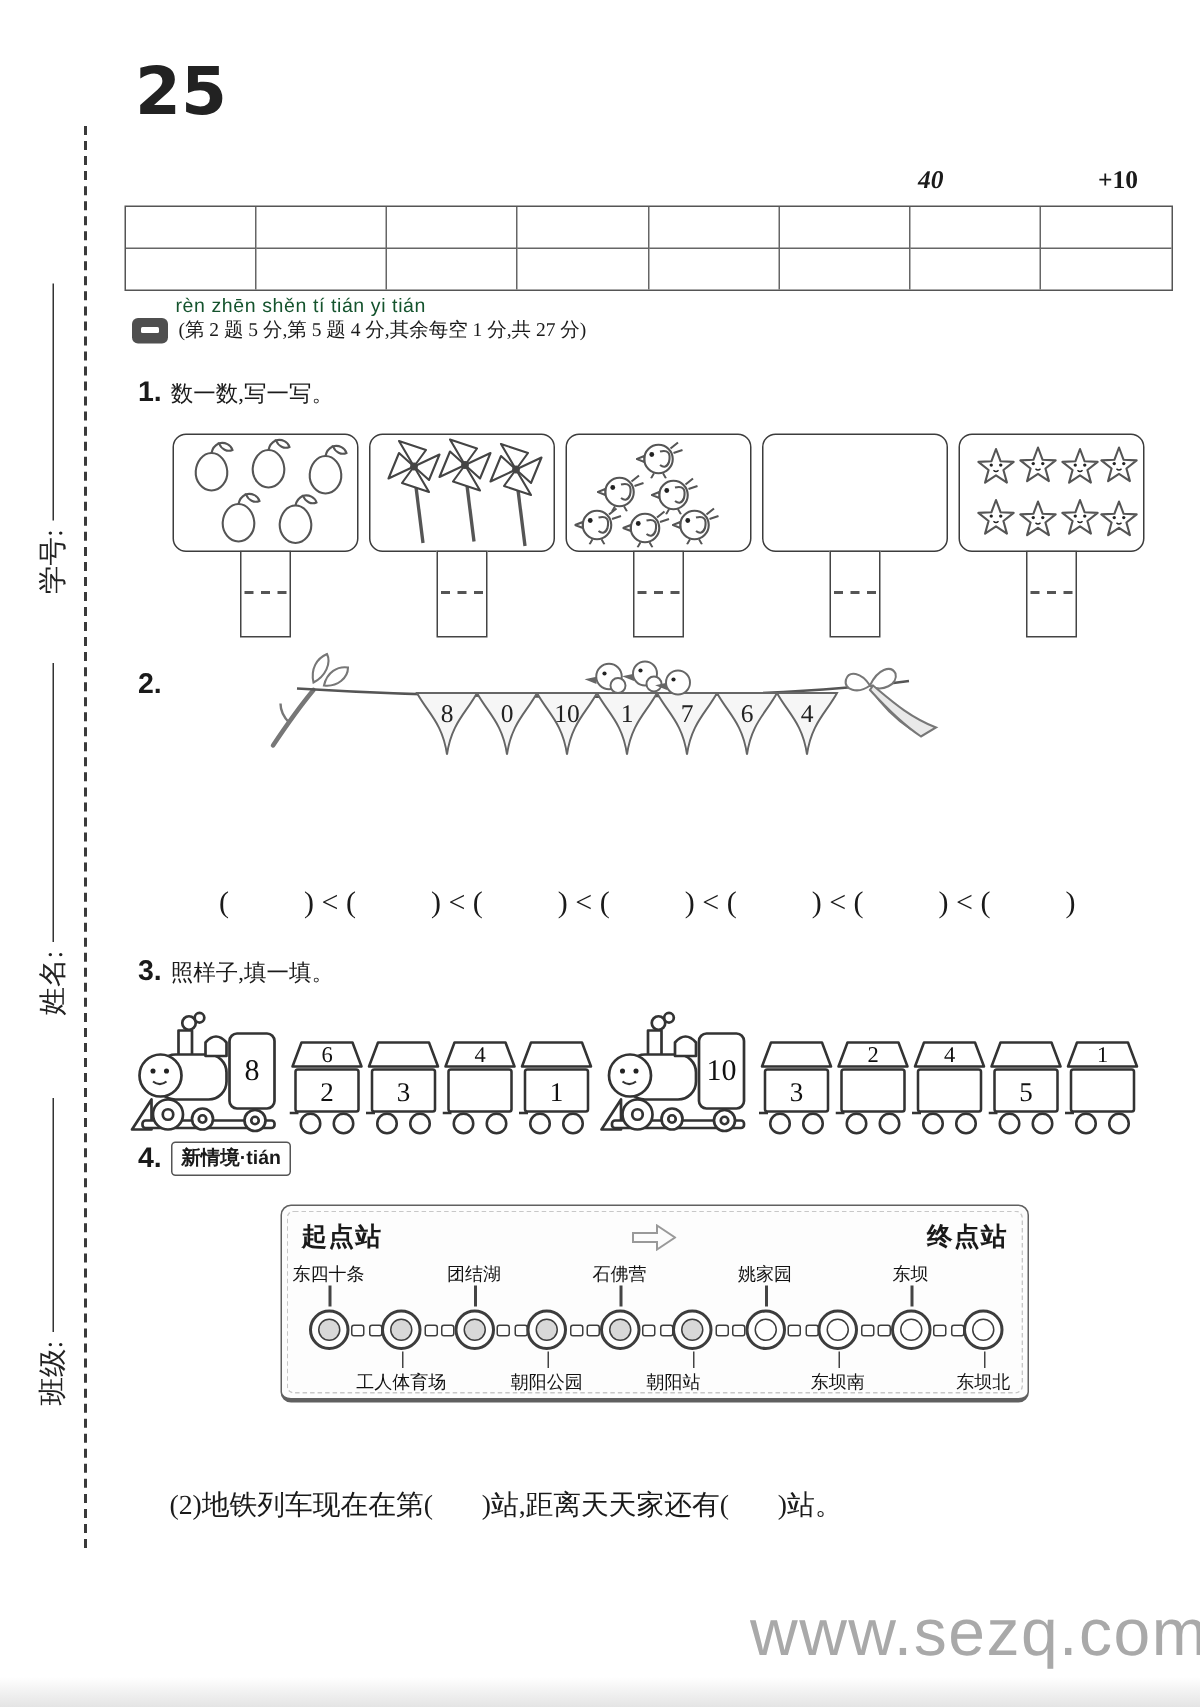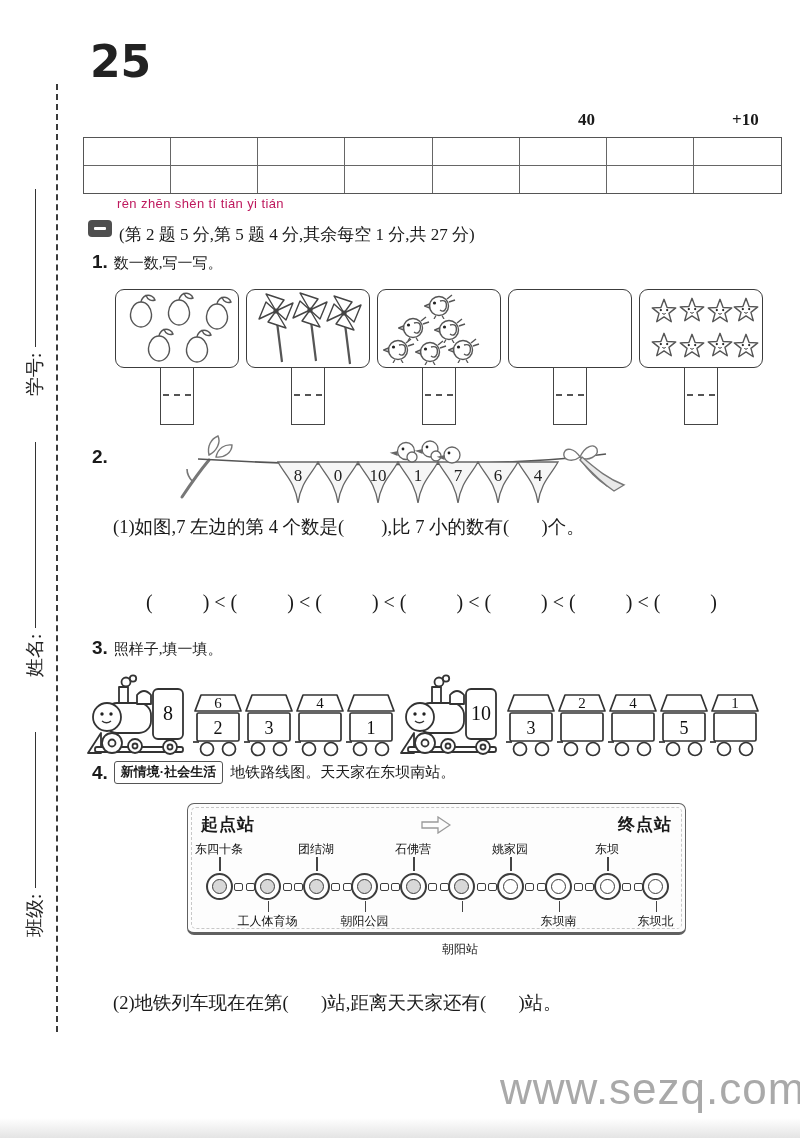--- a/index.html
+++ b/index.html
@@ -15,26 +15,26 @@
   .side-line{display:inline-block;border-bottom:1.6px solid #333;height:1px;}
   
   .score-table{left:83px;top:137px;width:697px;height:55px;display:grid;
                grid-template-columns:repeat(8,1fr);grid-template-rows:1fr 1fr;
                border:1.5px solid #555;}
   .score-cell{border-right:1px solid #666;border-bottom:1px solid #666;}
   .score-cell:nth-child(8n){border-right:none;}
   .score-cell:nth-child(n+9){border-bottom:none;}
   .score-label{top:110px;font-size:17px;font-weight:bold;}
   
-  .pinyin{left:117px;top:196px;font-size:13px;letter-spacing:.4px;font-family:"Liberation Sans","DejaVu Sans",sans-serif;color:#be185d;}
+  .pinyin{left:117px;top:196px;font-size:13px;letter-spacing:.4px;font-family:"Liberation Sans","DejaVu Sans",sans-serif;color:#14532d;}
   .hdr{left:88px;top:211px;display:flex;align-items:center;gap:7px;}
   .hdr-icon{width:24px;height:17px;background:#4f4f4f;border-radius:4px;display:flex;align-items:center;justify-content:center;}
   .hdr-icon span{display:block;width:12px;height:3.5px;background:#fff;border-radius:1px;}
   .hdr-title{font-size:19.5px;font-weight:bold;font-family:"Liberation Sans","DejaVu Sans",sans-serif;letter-spacing:1px;}
-  .hdr-note{font-size:17px;white-space:pre;margin-top:12px;}
+  .hdr-note{font-size:13px;white-space:pre;}
   
   .q-label{display:flex;align-items:baseline;gap:6px;}
   .q-num{font-size:19px;font-weight:bold;font-family:"Liberation Sans","DejaVu Sans",sans-serif;}
   .q-prompt{font-size:15px;}
   .q-line{position:absolute;white-space:pre;font-size:18.5px;}
   
   .pic-box{position:absolute;top:289px;width:122px;height:77px;border:1.8px solid #3c3c3c;border-radius:9px;background:#fff;}
   .ans-box{position:absolute;top:367px;width:32px;height:56px;border:1.8px solid #444;background:#fff;}
   .ans-box::after{content:"";position:absolute;left:2px;right:2px;top:26px;border-top:2px dashed #555;}
   
@@ -71,21 +71,21 @@
   </div>
   <div class="side-group" style="left:-90px;top:539px;width:250px;">
     <span>姓名:</span>
     <span class="side-line" style="width:186px;"></span>
   </div>
   <div class="side-group" style="left:-75px;top:814px;width:220px;">
     <span>班级:</span>
     <span class="side-line" style="width:156px;"></span>
   </div>
 
-  <span class="abs score-label" style="left:578px;">40</span>
+  <span class="abs score-label" style="left:612px;font-style:italic;">40</span>
   <span class="abs score-label" style="left:732px;">+10</span>
   <div class="abs score-table">
       <div class="score-cell"></div>
       <div class="score-cell"></div>
       <div class="score-cell"></div>
       <div class="score-cell"></div>
       <div class="score-cell"></div>
       <div class="score-cell"></div>
       <div class="score-cell"></div>
       <div class="score-cell"></div>
@@ -339,21 +339,20 @@
       <path d="M244 17 L239 18 L244 20 Z" fill="#666"></path>
       <path d="M266 23 L261 24 L266 26 Z" fill="#666"></path>
     </g>
     <g fill="#fff" stroke="#777" stroke-width="1.4">
       <path d="M402 24 C396 15 388 14 386 20 C384 27 394 30 402 24 Z"></path>
       <path d="M402 24 C407 13 416 10 419 16 C421 23 410 29 402 24 Z"></path>
       <path d="M403 26 C409 35 418 45 430 53" fill="none" stroke-width="2.5"></path>
       <path d="M404 24 C416 34 428 45 446 52 L436 58 C424 50 412 38 402 27 Z" fill="#e9e9e9"></path>
     </g>
   </svg>
-  <div class="q-line" style="left:113px;top:514px;">(1)如图,7 左边的第 4 个数是(        ),比 7 小的数有(       )个。</div>
   <div class="abs cmp-row" id="cmp-row"><span>(          )</span><span> &lt; </span><span>(          )</span><span> &lt; </span><span>(          )</span><span> &lt; </span><span>(          )</span><span> &lt; </span><span>(          )</span><span> &lt; </span><span>(          )</span><span> &lt; </span><span>(          )</span></div>
 
   <div class="abs q-label" style="left:92px;top:637px;">
     <span class="q-num">3.</span>
     <span class="q-prompt">照样子,填一填。</span>
   </div>
   <div id="trains-area">
       <div style="position: absolute; left: 85px; top: 673px; line-height: 0;"><svg width="108" height="85" viewBox="0 0 108 85">
  <g fill="#fff" stroke="#333" stroke-width="1.8" stroke-linejoin="round">
   <polygon points="3,80 16,60 16,80"></polygon>
@@ -500,22 +499,21 @@
             <circle cx="36" cy="57" r="6.5"></circle>
  </g>
  <text x="25" y="16" text-anchor="middle" font-size="15" font-family="Liberation Serif, DejaVu Serif, serif" fill="#111">1</text>
  <text x="25" y="42" text-anchor="middle" font-size="18" font-family="Liberation Serif, DejaVu Serif, serif" fill="#111"></text>
 </svg>
       </div>
     </div>
 
   <div class="abs q4-line">
     <span class="q-num">4.</span>
-    <span class="badge">新情境·社会生活</span>
-    <span class="q-prompt">地铁路线图。天天家在东坝南站。</span>
+    <span class="badge">新情境·tián</span>
   </div>
   <div class="abs metro-map" id="metro-map">
     <div class="inner-dash"></div>
     <span class="map-endlabel" style="left:13px;">起点站</span>
     <span class="map-endlabel" style="right:13px;">终点站</span>
     <svg class="abs" style="left:233px;top:12px;" width="30" height="18" viewBox="0 0 30 18">
       <polygon points="1,6 17,6 17,1 29,9 17,17 17,12 1,12" fill="#fcfcfc" stroke="#999" stroke-width="1.3"></polygon>
     </svg>
   <div class="st-outer" style="left: 17.5px; top: 69px;">
         <div class="st-inner" style="background: rgb(216, 216, 216);"></div>
@@ -551,21 +549,21 @@
       <div class="st-conn" style="left: 240px; top: 78.5px;"></div>
       <div class="st-conn" style="left: 251.5px; top: 78.5px;"></div>
       <div class="st-tick" style="left: 225px; top: 53px; height: 14px;"></div>
       <div class="st-label" style="left: 225px; top: 37px;">石佛营</div>
       <div class="st-outer" style="left: 260px; top: 69px;">
         <div class="st-inner" style="background: rgb(216, 216, 216);"></div>
       </div>
       <div class="st-conn" style="left: 288.5px; top: 78.5px;"></div>
       <div class="st-conn" style="left: 300px; top: 78.5px;"></div>
       <div class="st-tick" style="left: 273.5px; top: 97px; height: 11px;"></div>
-      <div class="st-label" style="left: 272px; top: 109px; margin-top: 28px;">朝阳站</div>
+      <div class="st-label" style="left: 261px; top: 109px;">朝阳站</div>
       <div class="st-outer" style="left: 308.5px; top: 69px;">
         <div class="st-inner" style="background: rgb(255, 255, 255);"></div>
       </div>
       <div class="st-conn" style="left: 337px; top: 78.5px;"></div>
       <div class="st-conn" style="left: 348.5px; top: 78.5px;"></div>
       <div class="st-tick" style="left: 322px; top: 53px; height: 14px;"></div>
       <div class="st-label" style="left: 322px; top: 37px;">姚家园</div>
       <div class="st-outer" style="left: 357px; top: 69px;">
         <div class="st-inner" style="background: rgb(255, 255, 255);"></div>
       </div>

